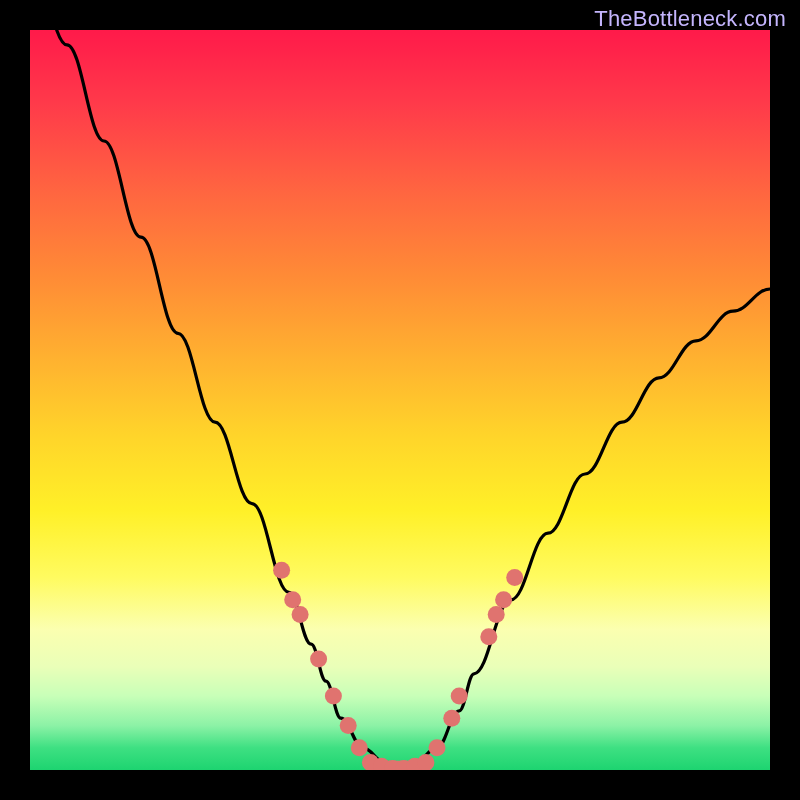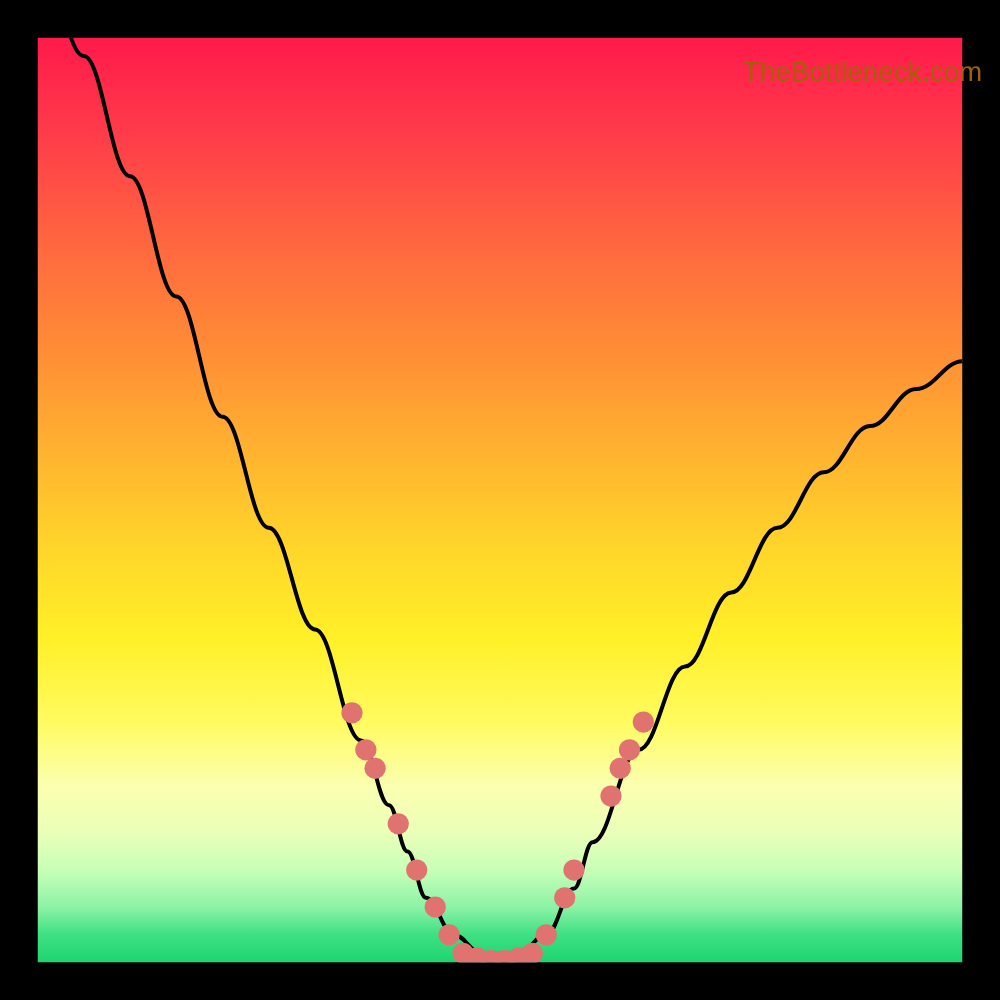--- a/index.html
+++ b/index.html
@@ -8,26 +8,25 @@
     height: 800px;
     background: #000;
     position: relative;
     font-family: Arial, sans-serif;
     overflow: hidden;
   }
   .watermark {
     position: absolute;
     top: 6px;
     right: 14px;
-    color: #a16207;
+    color: #c4b5fd;
     font-size: 22px;
     font-weight: 500;
     letter-spacing: 0.2px;
     z-index: 10;
-    margin-top: 39px;
   }
   .chart-area {
     position: absolute;
     top: 30px;
     left: 30px;
     width: 740px;
     height: 740px;
     overflow: hidden;
   }
   .gradient-bg {

